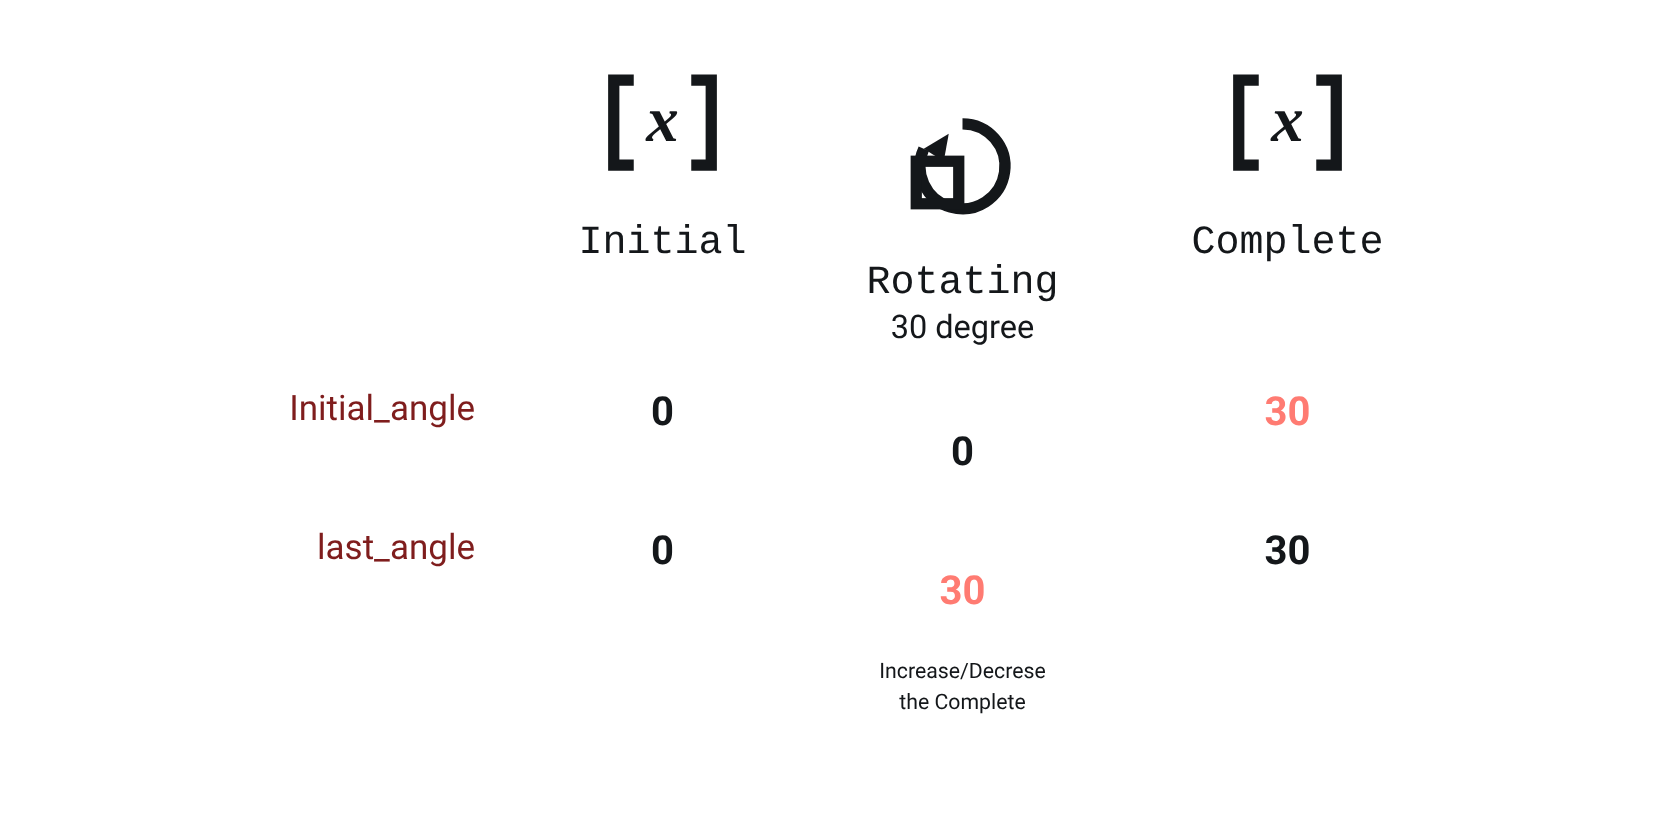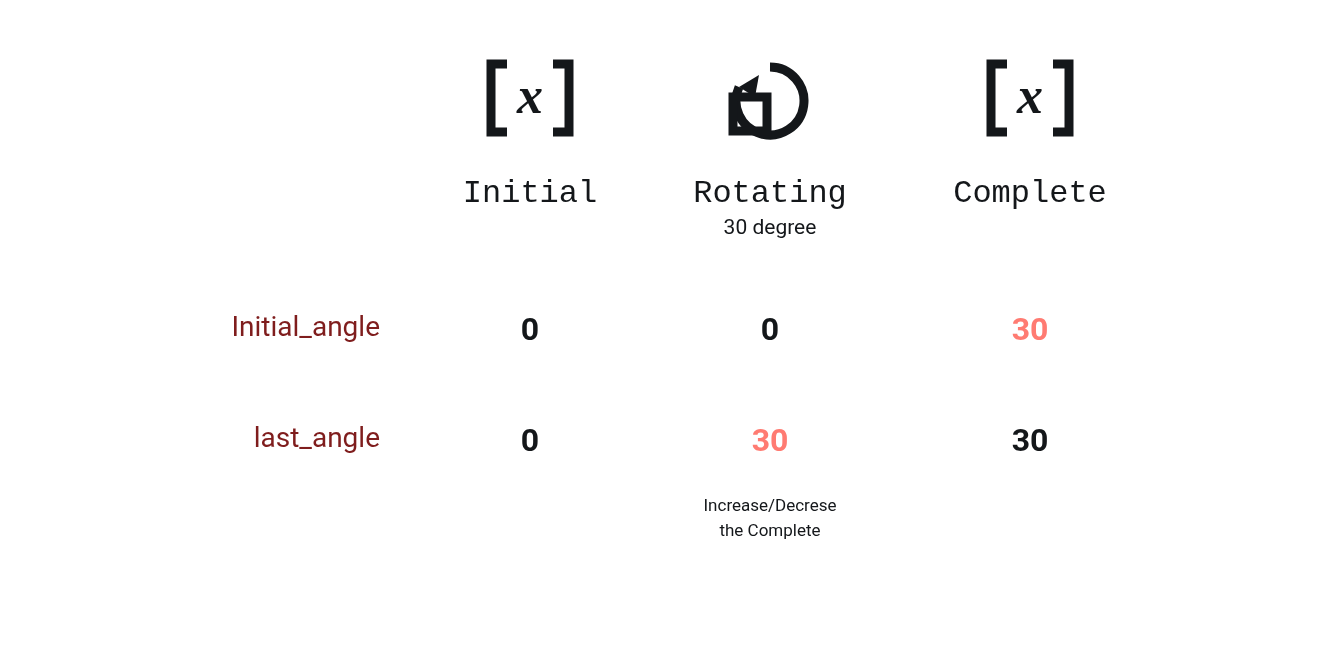--- a/index.html
+++ b/index.html
@@ -12,34 +12,34 @@
       color: #14171a;
     }
     .grid {
       position: absolute;
       left: 0; top: 0;
       width: 1340px;
     }
     
     .col-label { position: absolute; left: 80px; width: 300px; text-align: right; }
     .col1 { position: absolute; left: 420px; width: 220px; text-align: center; }
-    .col2 { position: absolute; left: 650px; width: 240px; text-align: center; }
+    .col2 { position: absolute; left: 650px; width: 240px; text-align: center; margin-top: 32px; }
     .col3 { position: absolute; left: 920px; width: 220px; text-align: center; }
 
     
     .row-icon { top: 50px; height: 100px; display:flex; align-items:center; justify-content:center; }
     .row-head { top: 175px; }
     .row-sub  { top: 215px; }
     .row-r1   { top: 310px; }
     .row-r2   { top: 421px; }
     .row-foot1{ top: 495px; }
     .row-foot2{ top: 520px; }
 
     .head { font-size: 32px; font-weight: 400; color: #14171a; font-family: Liberation Mono, monospace; }
-    .sub  { font-size: 21px; font-weight: 400; color: #14171a; }
+    .sub  { font-size: 26px; font-weight: 400; color: #14171a; }
     .rowlabel { font-size: 28px; font-weight: 400; color: #7f1d1d; }
     .val  { font-size: 32px; font-weight: 700; }
     .val.normal { color: #14171a; }
     .val.accent { color: #ff7b72; }
     .foot { font-size: 17px; font-weight: 400; color: #14171a; }
 
     .icon-wrap { display:inline-block; }
   </style>
 </head>
 <body>

